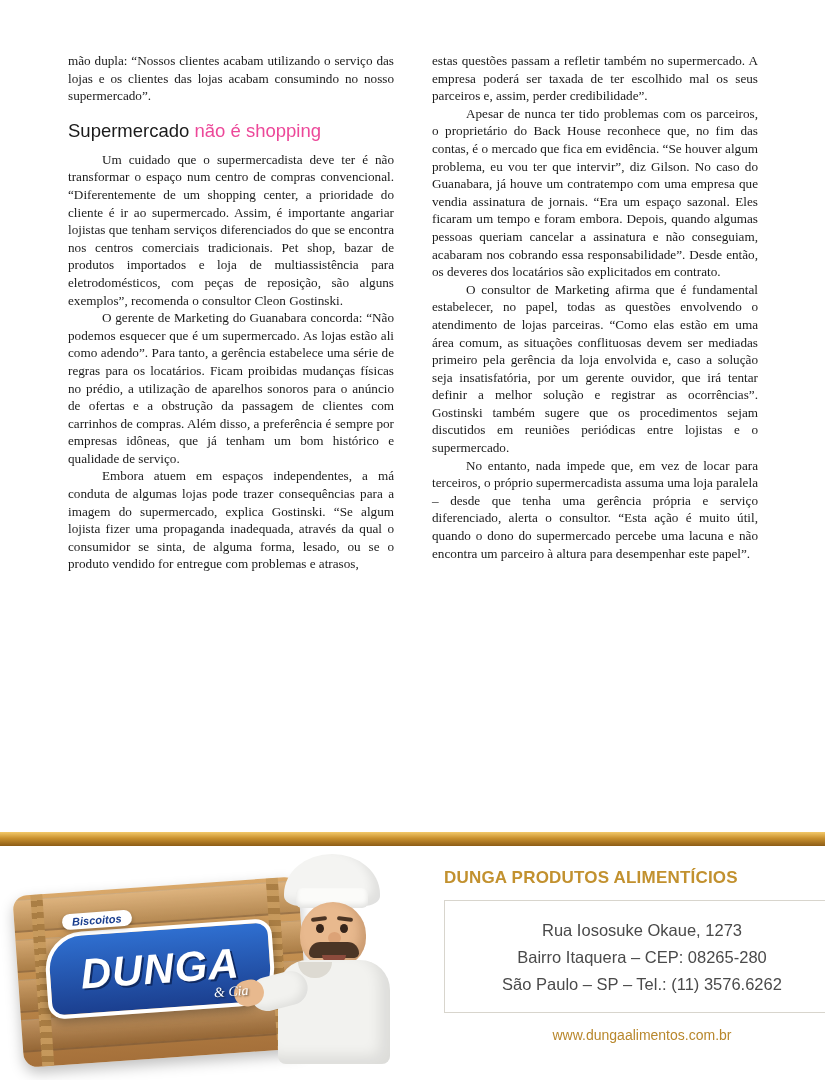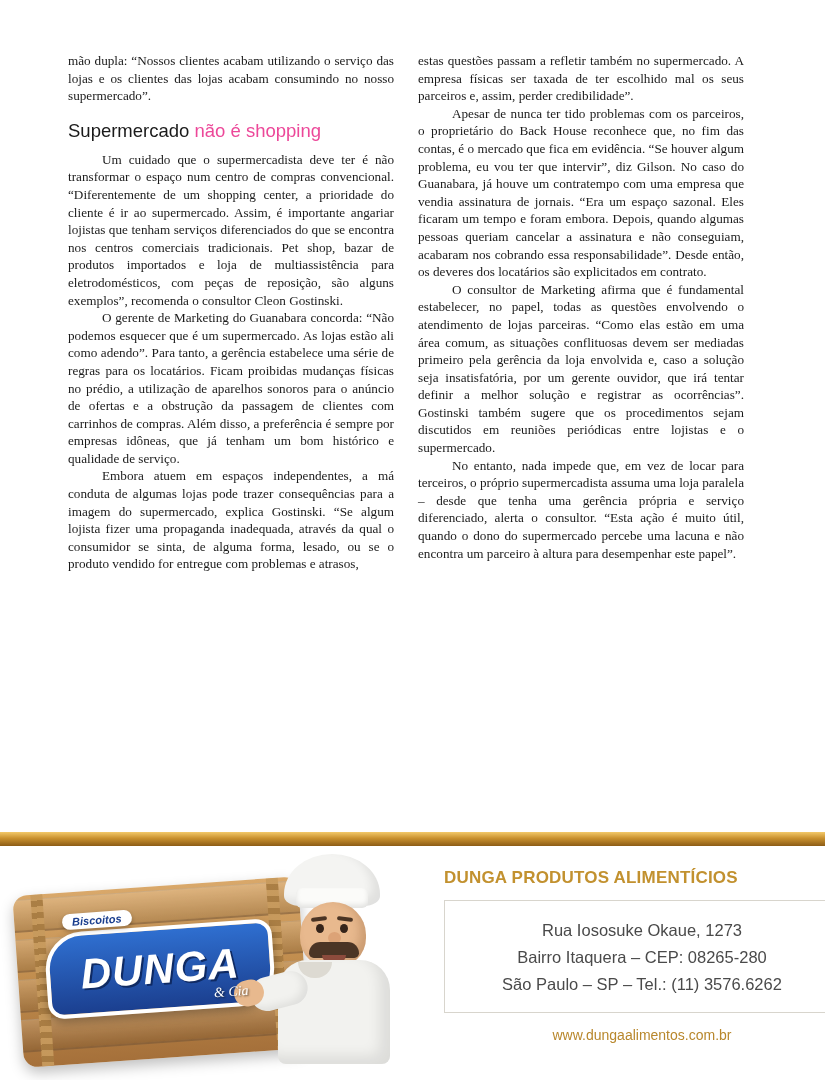--- a/index.html
+++ b/index.html
@@ -22,21 +22,21 @@
   }
 
   
   .article {
     position: absolute;
     left: 68px;
     top: 52px;
     width: 690px;
     height: 760px;
     display: flex;
-    gap: 24px;
+    gap: 38px;
   }
   .col {
     width: 326px;
     font-size: 13.2px;
     line-height: 17.6px;
     text-align: justify;
     text-justify: inter-word;
     hyphens: manual;
   }
   .col p {
@@ -351,21 +351,21 @@
       <p class="lead">mão dupla: “Nossos clientes acabam utilizando o serviço das lojas e os clientes das lojas acabam consumindo no nosso supermercado”.</p>
 
       <h2 class="section-head"><span>Supermercado </span><span class="accent">não é shopping</span></h2>
 
       <p class="indent">Um cuidado que o supermercadista deve ter é não transformar o espaço num centro de compras convencional. “Diferentemente de um shopping center, a prioridade do cliente é ir ao supermercado. Assim, é importante angariar lojistas que tenham serviços diferenciados do que se encontra nos centros comerciais tradicionais. Pet shop, bazar de produtos importados e loja de multiassistência para eletrodomésticos, com peças de reposição, são alguns exemplos”, recomenda o consultor Cleon Gostinski.</p>
       <p class="indent">O gerente de Marketing do Guanabara concorda: “Não podemos esquecer que é um supermercado. As lojas estão ali como adendo”. Para tanto, a gerência estabelece uma série de regras para os locatários. Ficam proibidas mudanças físicas no prédio, a utilização de aparelhos sonoros para o anúncio de ofertas e a obstrução da passagem de clientes com carrinhos de compras. Além disso, a preferência é sempre por empresas idôneas, que já tenham um bom histórico e qualidade de serviço.</p>
       <p class="indent">Embora atuem em espaços independentes, a má conduta de algumas lojas pode trazer consequências para a imagem do supermercado, explica Gostinski. “Se algum lojista fizer uma propaganda inadequada, através da qual o consumidor se sinta, de alguma forma, lesado, ou se o produto vendido for entregue com problemas e atrasos,</p>
     </div>
 
     <div class="col">
-      <p class="lead">estas questões passam a refletir também no supermercado. A empresa físicas ser taxada de ter escolhido mal os seus parceiros e, assim, perder credibilidade”.</p>
+      <p class="lead">estas questões passam a refletir também no supermercado. A empresa poderá ser taxada de ter escolhido mal os seus parceiros e, assim, perder credibilidade”.</p>
       <p class="indent">Apesar de nunca ter tido problemas com os parceiros, o proprietário do Back House reconhece que, no fim das contas, é o mercado que fica em evidência. “Se houver algum problema, eu vou ter que intervir”, diz Gilson. No caso do Guanabara, já houve um contratempo com uma empresa que vendia assinatura de jornais. “Era um espaço sazonal. Eles ficaram um tempo e foram embora. Depois, quando algumas pessoas queriam cancelar a assinatura e não conseguiam, acabaram nos cobrando essa responsabilidade”. Desde então, os deveres dos locatários são explicitados em contrato.</p>
       <p class="indent">O consultor de Marketing afirma que é fundamental estabelecer, no papel, todas as questões envolvendo o atendimento de lojas parceiras. “Como elas estão em uma área comum, as situações conflituosas devem ser mediadas primeiro pela gerência da loja envolvida e, caso a solução seja insatisfatória, por um gerente ouvidor, que irá tentar definir a melhor solução e registrar as ocorrências”. Gostinski também sugere que os procedimentos sejam discutidos em reuniões periódicas entre lojistas e o supermercado.</p>
       <p class="indent">No entanto, nada impede que, em vez de locar para terceiros, o próprio supermercadista assuma uma loja paralela – desde que tenha uma gerência própria e serviço diferenciado, alerta o consultor. “Esta ação é muito útil, quando o dono do supermercado percebe uma lacuna e não encontra um parceiro à altura para desempenhar este papel”.</p>
     </div>
   </div>
 
   <div class="ad-band">
     <div class="ad-gold-bar"></div>
 
     <div class="ad-inner">

